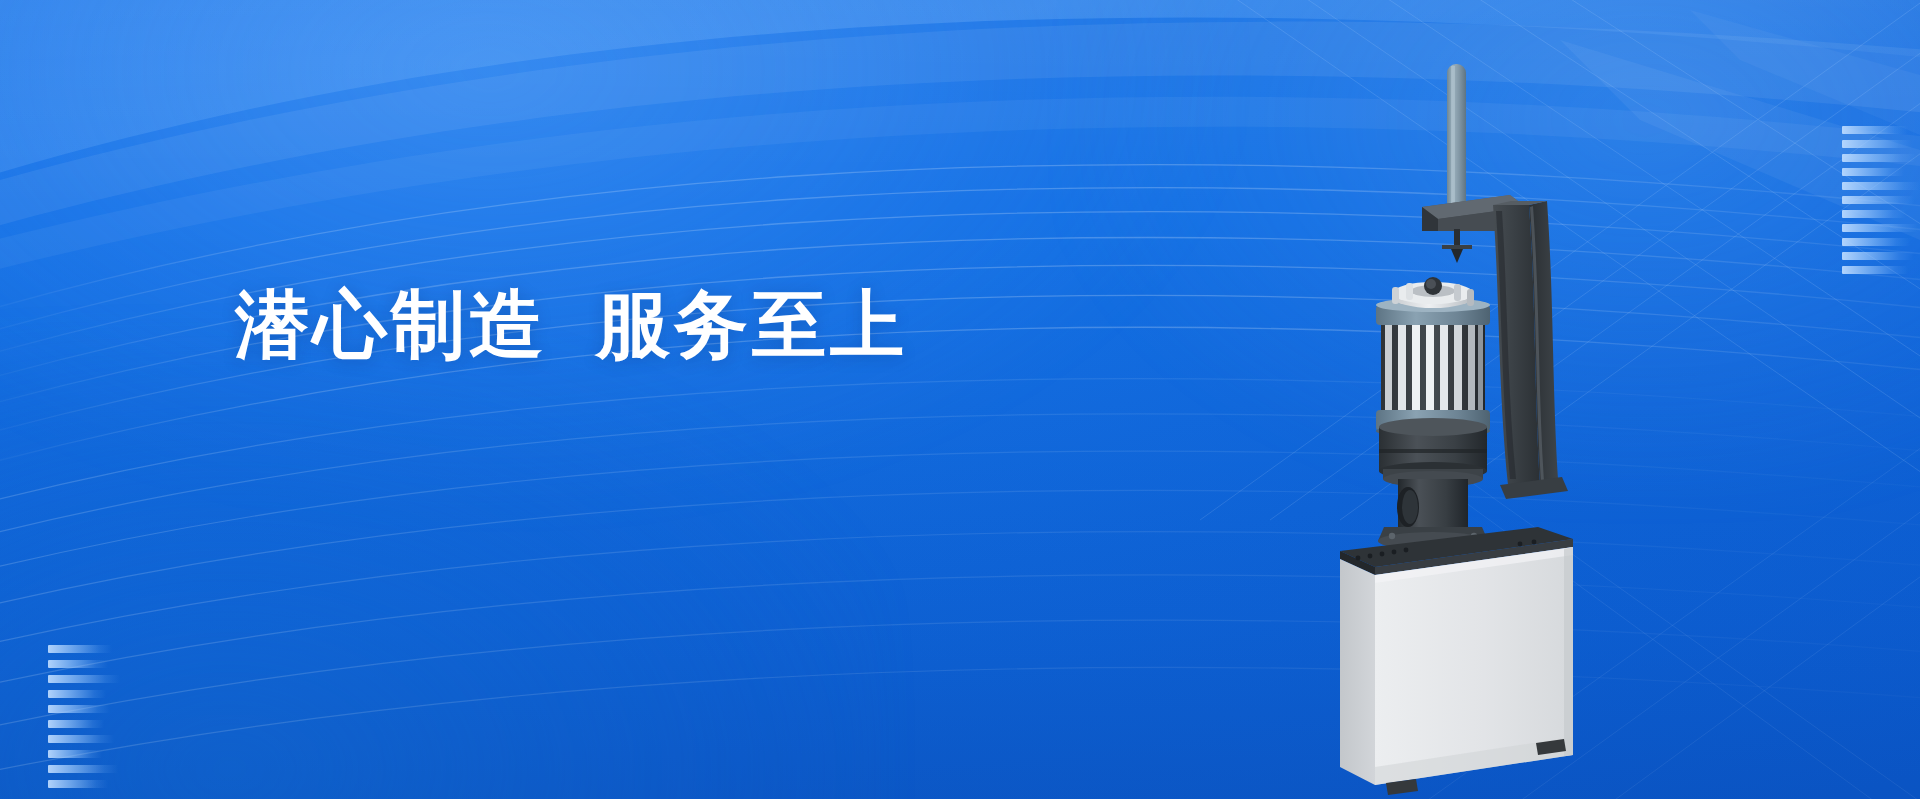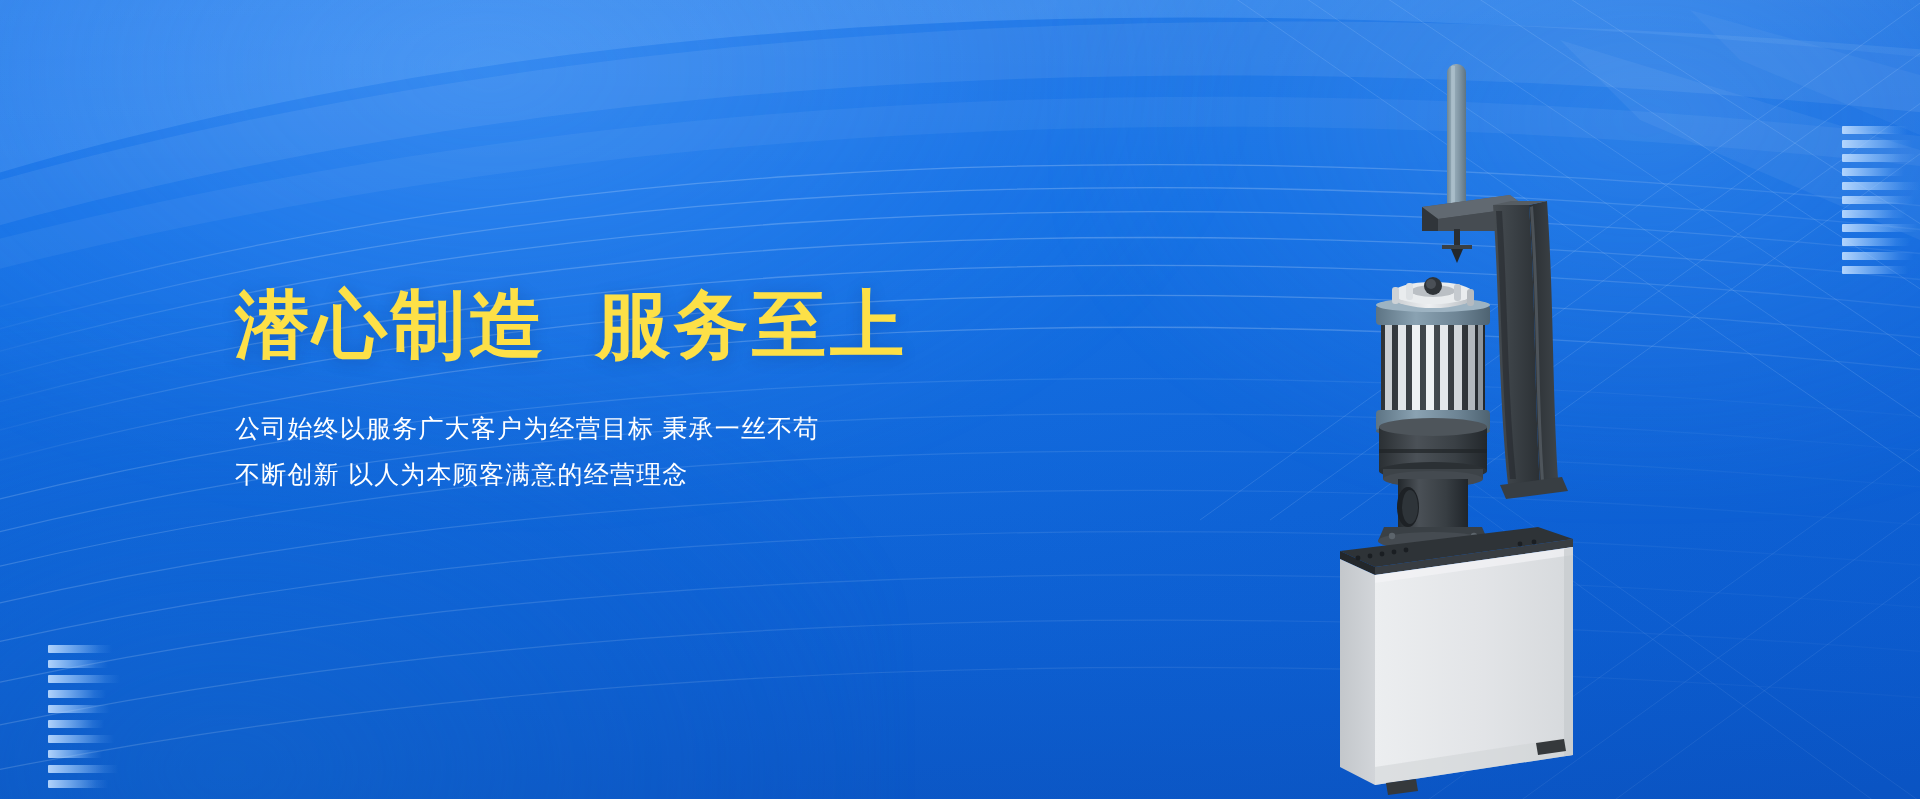--- a/index.html
+++ b/index.html
@@ -60,21 +60,21 @@
 
   
   .copy {
     position: absolute;
     left: 235px;
     top: 285px;
     width: 820px;
   }
   .headline {
     margin: 0;
-    color: #fde047;
+    color: #ffffff;
     font-size: 74px;
     line-height: 1.08;
     font-weight: 700;
     letter-spacing: 4px;
     white-space: pre;
     text-shadow: 0 2px 16px rgba(0,30,90,0.22);
   }
   .subtitle {
     margin: 0;
     padding-top: 40px;
@@ -194,24 +194,20 @@
         <path d="M 1900 820 L 1380 440"></path>
         <path d="M 1960 830 L 1440 460"></path>
       </g>
     </g>
   </svg>
 
   <div class="bg-vignette"></div>
 
   <div class="copy">
     <h1 class="headline">潜心制造  服务至上</h1>
-    <div class="subtitle">
-      <span class="line">公司始终以服务广大客户为经营目标 秉承一丝不苟</span>
-      <span class="line">不断创新 以人为本顾客满意的经营理念</span>
-    </div>
   </div>
 
   <div class="bars bars-right">
     <div class="bar" style="width:66px"></div>
     <div class="bar" style="width:70px"></div>
     <div class="bar" style="width:74px"></div>
     <div class="bar" style="width:62px"></div>
     <div class="bar" style="width:78px"></div>
     <div class="bar" style="width:72px"></div>
     <div class="bar" style="width:64px"></div>

